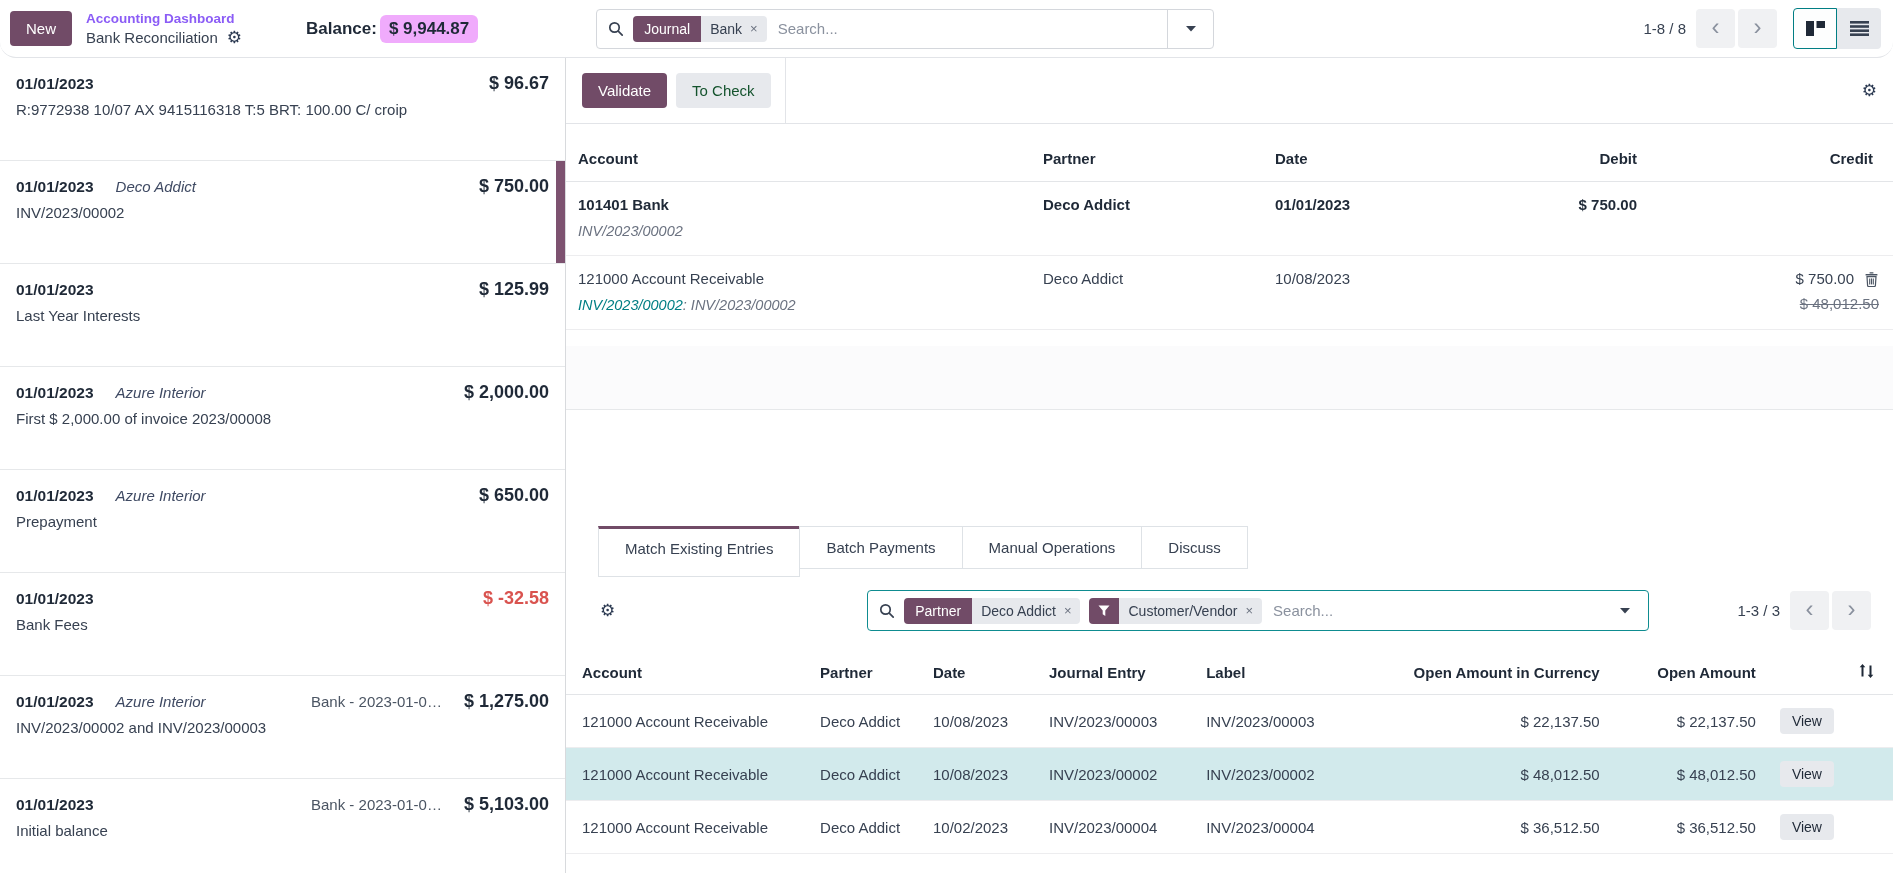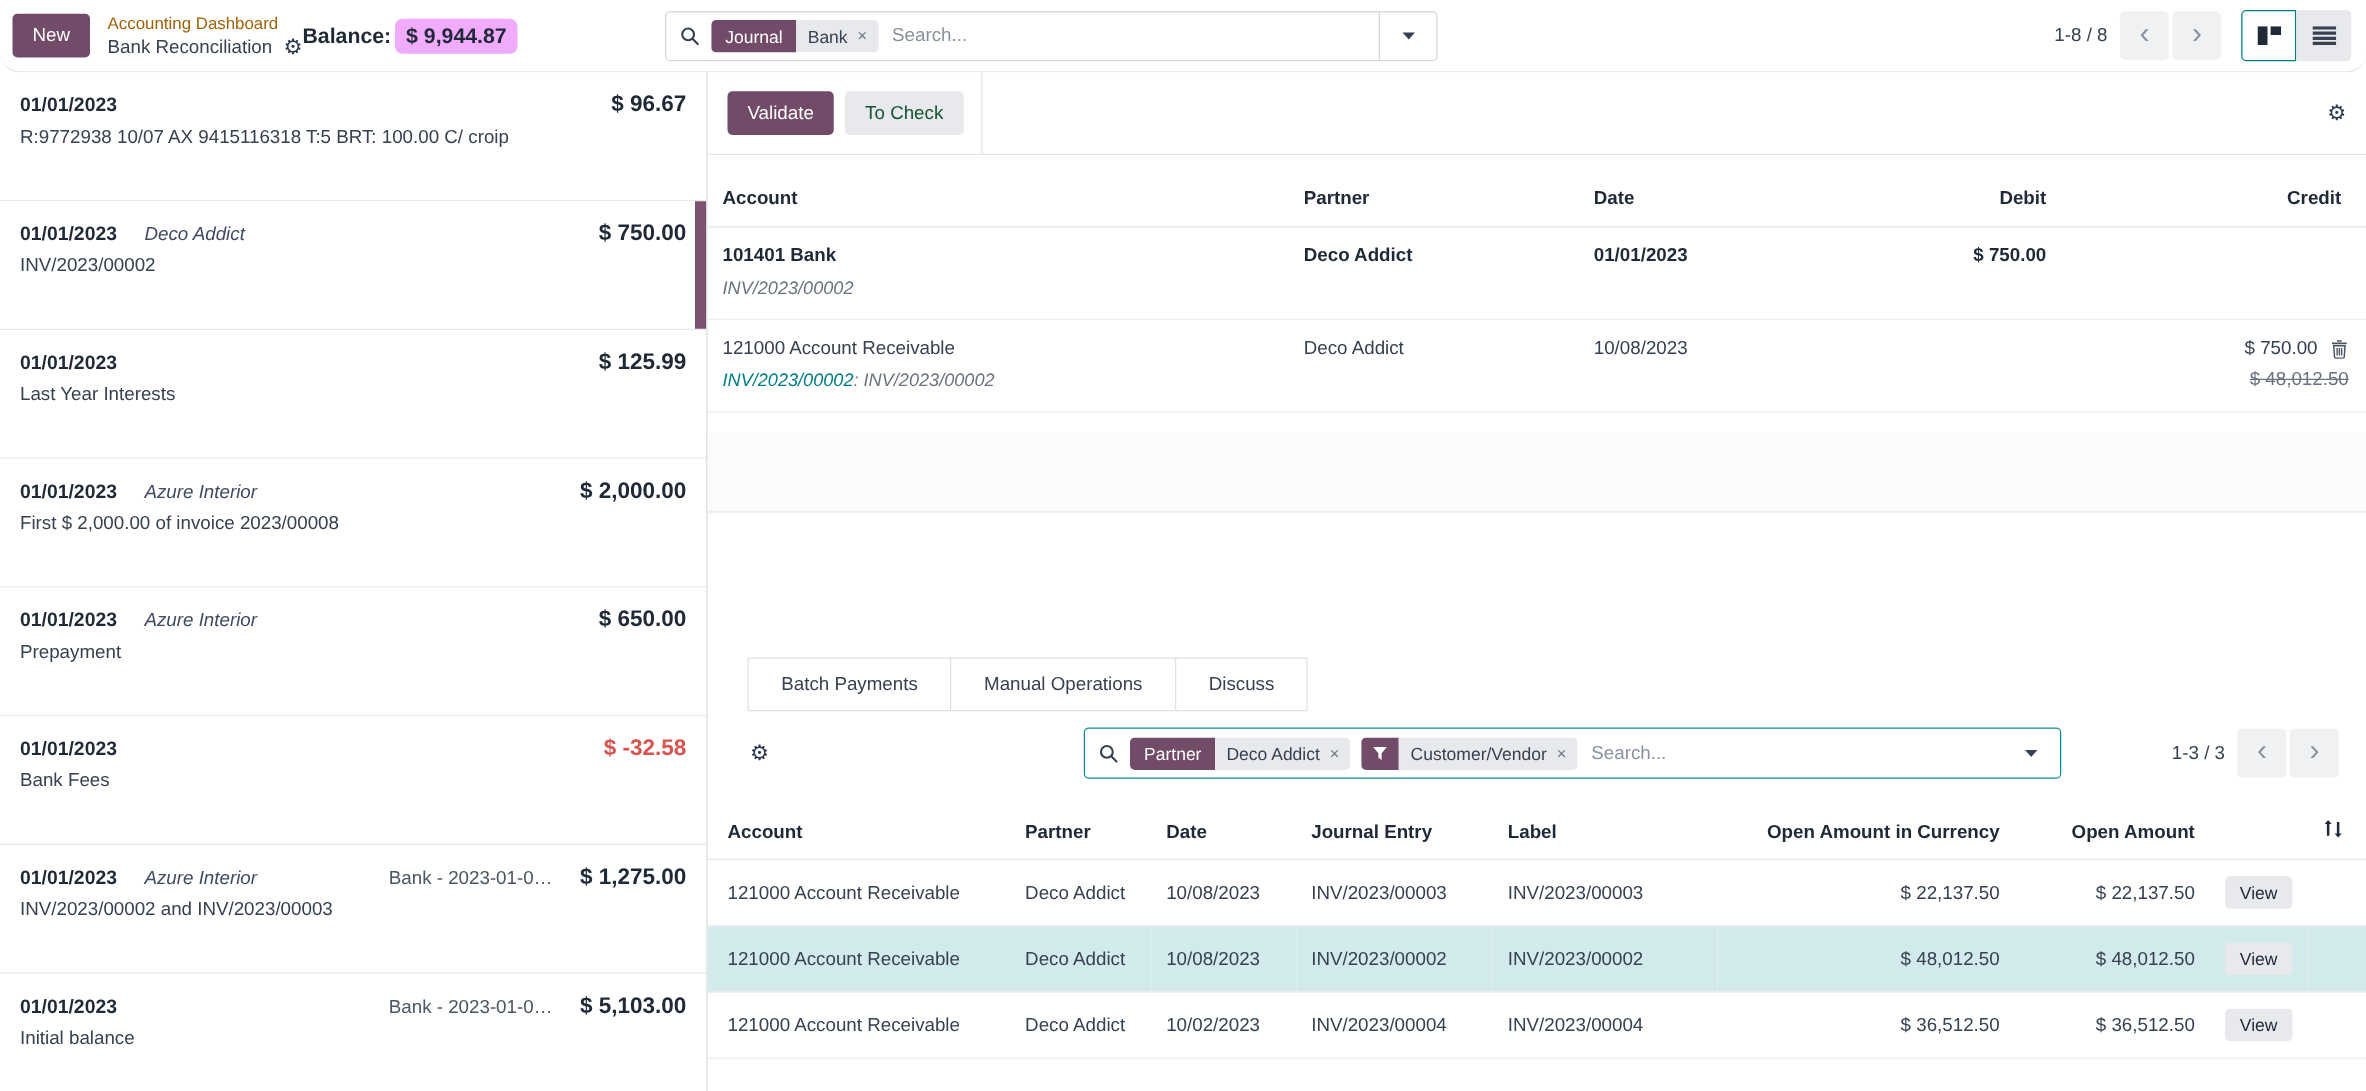--- a/index.html
+++ b/index.html
@@ -7,25 +7,25 @@
   body {
     width:1893px; height:873px; overflow:hidden; background:#fff;
     font-family:"Liberation Sans", sans-serif; font-size:15px; color:#374151;
   }
   
   .topbar { height:58px; display:flex; align-items:center; padding:0 12px 0 10px; border-bottom:1px solid #e2e4e8; background:#fff;border-radius:16px; }
   .btn { border:none; border-radius:4px; font-family:inherit; font-size:15px; cursor:pointer; }
   .btn-primary { background:#714B67; color:#fff; padding:9px 16px; }
   .btn-muted { background:#e7e9ed; color:#14532d; padding:9px 16px; }
   .bc { display:flex; flex-direction:column; line-height:1.3; margin-left:14px; }
-  .bc-parent { color:#a16207; font-weight:400; font-size:13.5px; }
+  .bc-parent { color:#8b5cf6; font-weight:700; font-size:13.5px; }
   .bc-row { display:flex; align-items:center; gap:9px; }
   .bc-current { font-size:15px; color:#374151; }
   .gear { color:#2c3a52; font-size:17px; line-height:1; cursor:pointer; }
-  .balance { display:flex; align-items:center; font-size:17px; font-weight:700; color:#1f2937; }
+  .balance { margin-left:64px; display:flex; align-items:center; font-size:17px; font-weight:700; color:#1f2937; }
   .balance-pill { background:#f0abfc; border-radius:6px; padding:4px 9px; margin-left:3px; }
   .search { display:flex; align-items:stretch; border:1px solid #d4d7dc; border-radius:4px; height:40px; width:618px; margin-left:118px; background:#fff; }
   .search-main { flex:1; display:flex; align-items:center; gap:9px; padding:0 11px; }
   .search-caret { width:46px; border-left:1px solid #d4d7dc; display:flex; align-items:center; justify-content:center; color:#374151; font-size:12px; cursor:pointer; }
   .facet { display:flex; border-radius:4px; overflow:hidden; font-size:14px; white-space:nowrap; cursor:pointer; }
   .facet-label { background:#714B67; color:#fff; padding:5px 11px; }
   .facet-icon { background:#714B67; color:#fff; padding:5px 9px; display:flex; align-items:center; }
   .facet-value { background:#e7e9ed; color:#374151; padding:5px 9px; display:flex; gap:8px; align-items:center; }
   .facet-x { color:#6b7280; font-size:13px; }
   .search-input { border:none; outline:none; flex:1; font-size:15px; color:#374151; font-family:inherit; min-width:40px; background:transparent; }
@@ -320,20 +320,21 @@
             </div>
             <div class="strike">$ 48,012.50</div>
           </td>
         </tr>
       </tbody>
     </table>
 
     <div class="band"></div>
 
     <div class="tabs">
+      <div class="tab active">Match Existing Entries</div>
       <div class="tab">Batch Payments</div>
       <div class="tab">Manual Operations</div>
       <div class="tab">Discuss</div>
     </div>
 
     <div class="matchbar">
       <span class="gear">⚙</span>
       <div class="match-search">
         <div class="search-main">
           <span>

